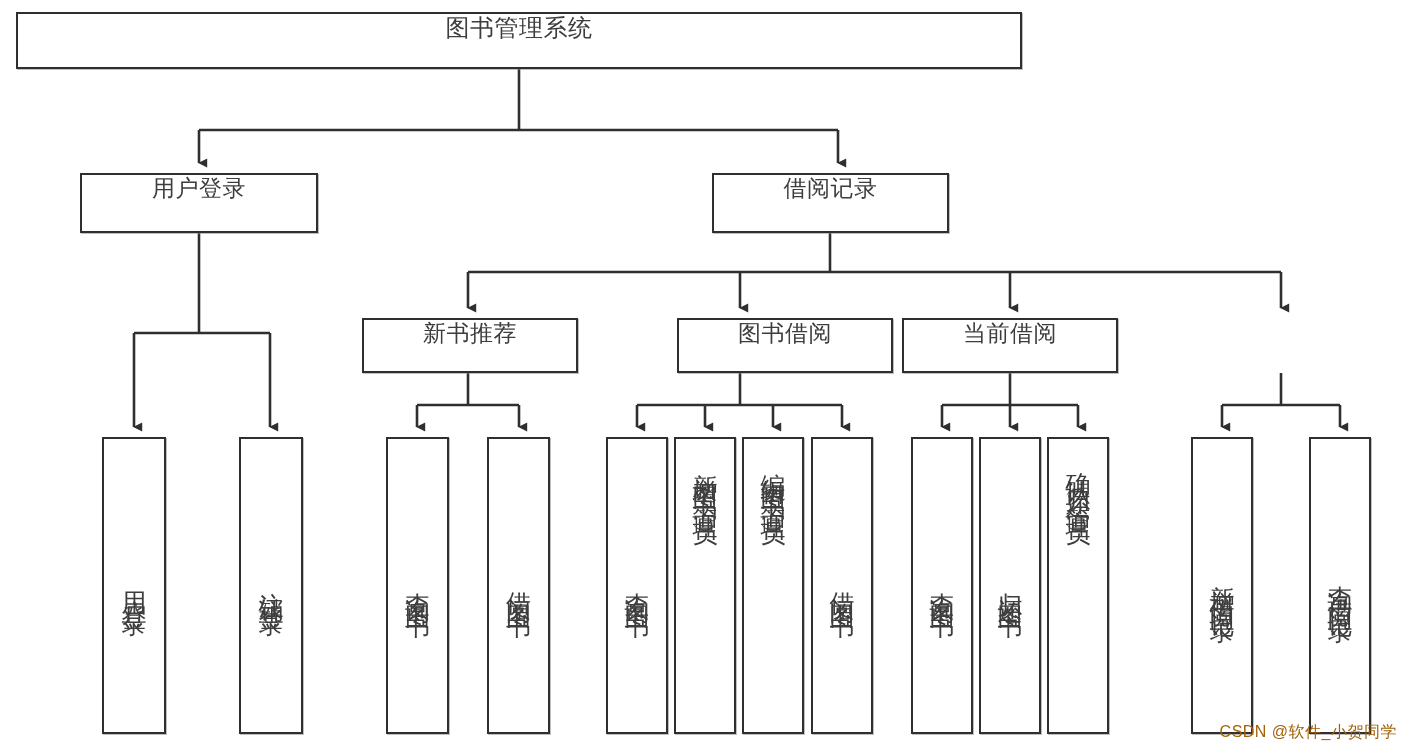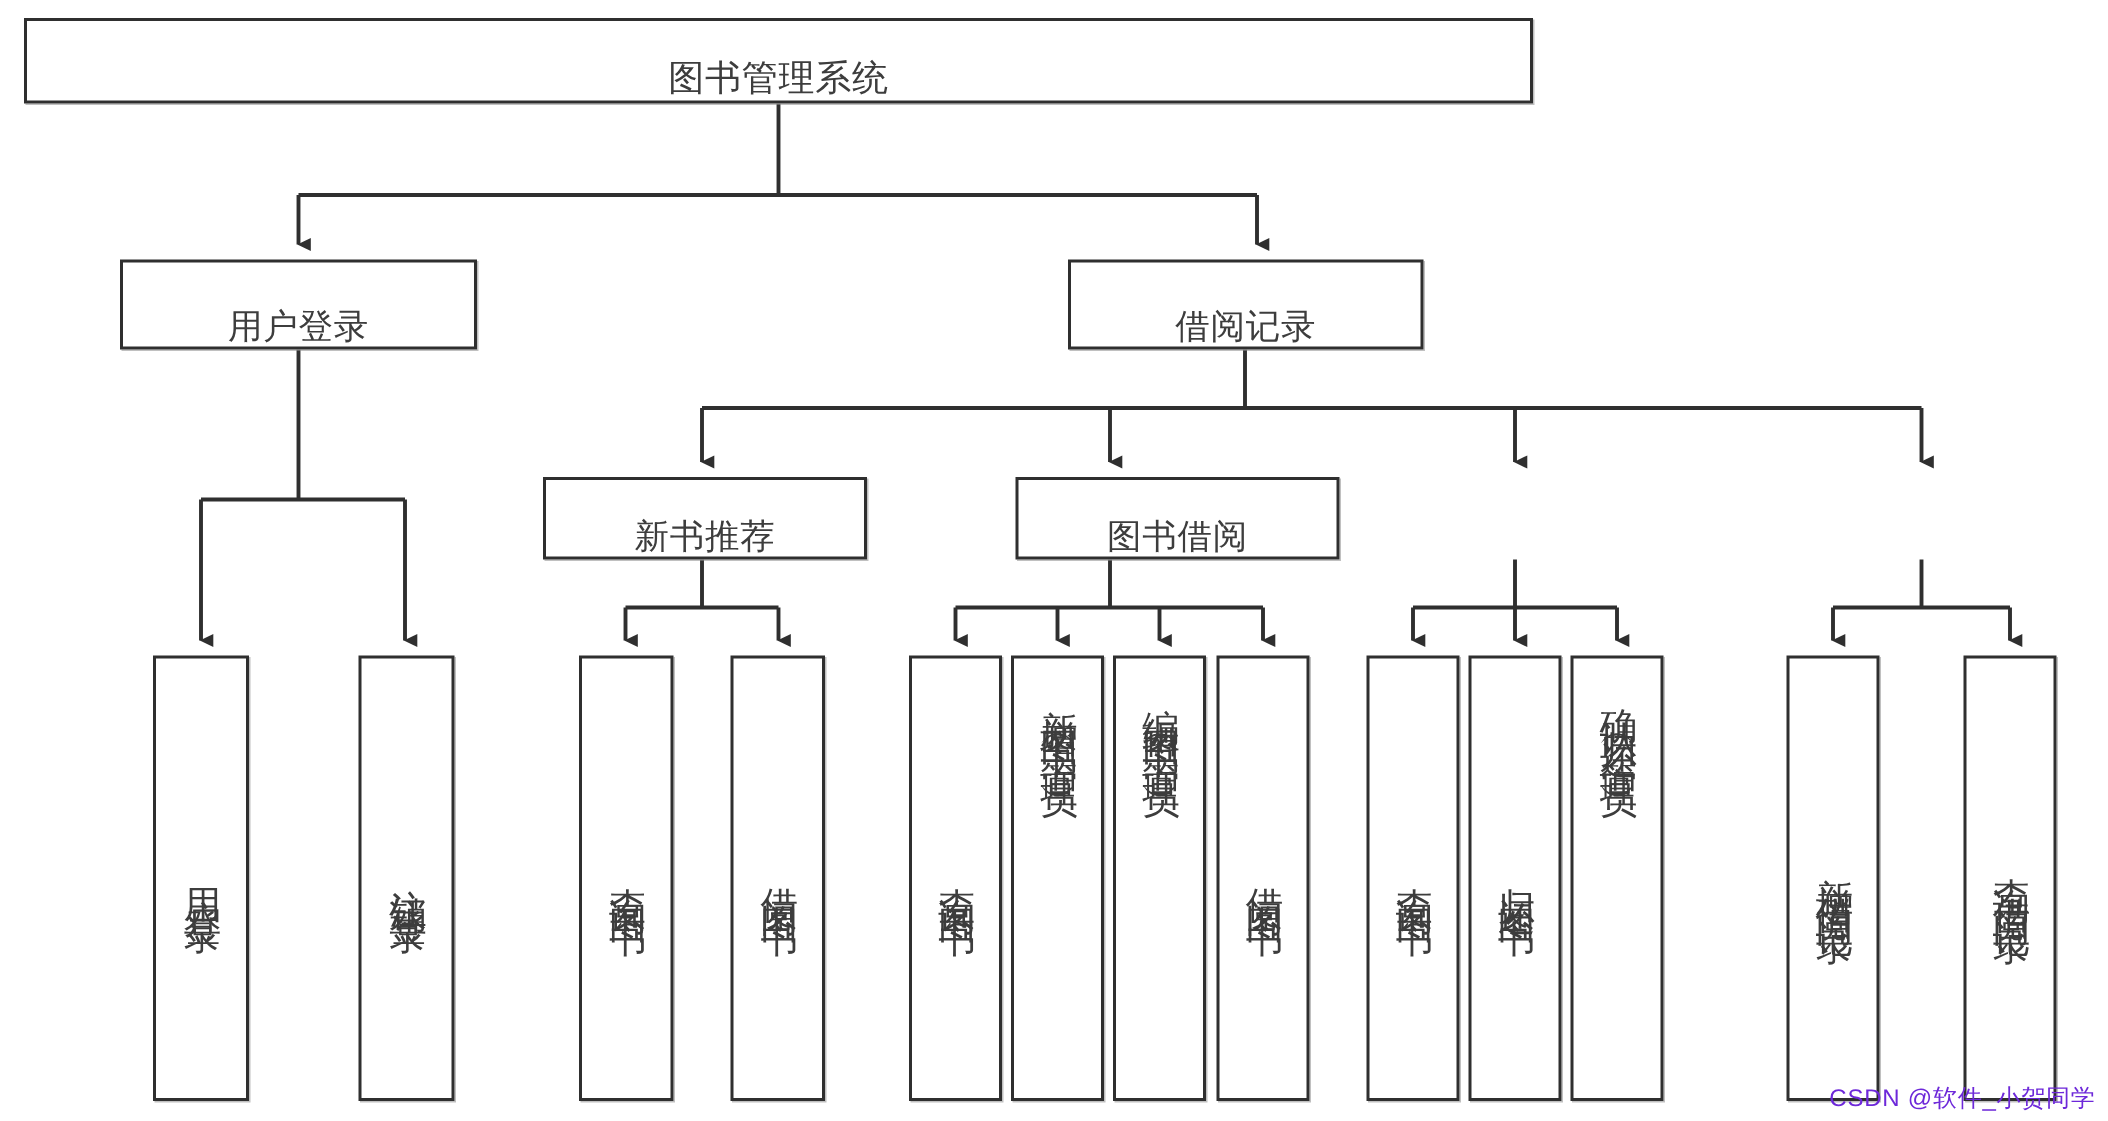--- a/index.html
+++ b/index.html
@@ -24,21 +24,21 @@
     width: 1405px;
     height: 747px;
     pointer-events: none;
   }
   .node {
     position: absolute;
     box-sizing: border-box;
     border: 2px solid #2f2f2f;
     background: #ffffff;
     display: flex;
-    align-items: flex-end;
+    align-items: flex-start;
     justify-content: center;
     color: #3d3d3d;
     box-shadow: 1px 1px 0 rgba(140,140,140,0.55);
   }
   .node .lbl {
     display: block;
     text-align: center;
     line-height: 1.18;
     color: #3d3d3d;
   }
@@ -67,21 +67,21 @@
   }
   .node.vert.mid {
     align-items: center;
     padding-top: 0;
   }
   #watermark {
     position: absolute;
     right: 8px;
     bottom: 4px;
     font-size: 16px;
-    color: #6d28d9;
+    color: #a16207;
     letter-spacing: 0.5px;
     white-space: nowrap;
     user-select: none;
   }
 </style>
 </head>
 <body>
 
 <div id="canvas">
 
@@ -145,20 +145,23 @@
   <div class="node horiz" style="left:712px; top:173px; width:237px; height:60px;">
     <span class="lbl">借阅记录</span>
   </div>
 
   <div class="node horiz" style="left:362px; top:318px; width:216px; height:55px;">
     <span class="lbl">新书推荐</span>
   </div>
   <div class="node horiz" style="left:633px; top:318px; width:216px; height:55px;margin-left:44px;">
     <span class="lbl">图书借阅</span>
   </div>
+  <div class="node horiz" style="left:902px; top:318px; width:216px; height:55px;">
+    <span class="lbl">当前借阅</span>
+  </div>
 
   <div class="node vert mid" style="left:102px; top:437px; width:64px; height:297px;">
     <span class="lbl">用户登录</span>
   </div>
   <div class="node vert mid" style="left:239px; top:437px; width:64px; height:297px;">
     <span class="lbl">注销登录</span>
   </div>
 
   <div class="node vert mid" style="left:386px; top:437px; width:63px; height:297px;">
     <span class="lbl">查询图书</span>

